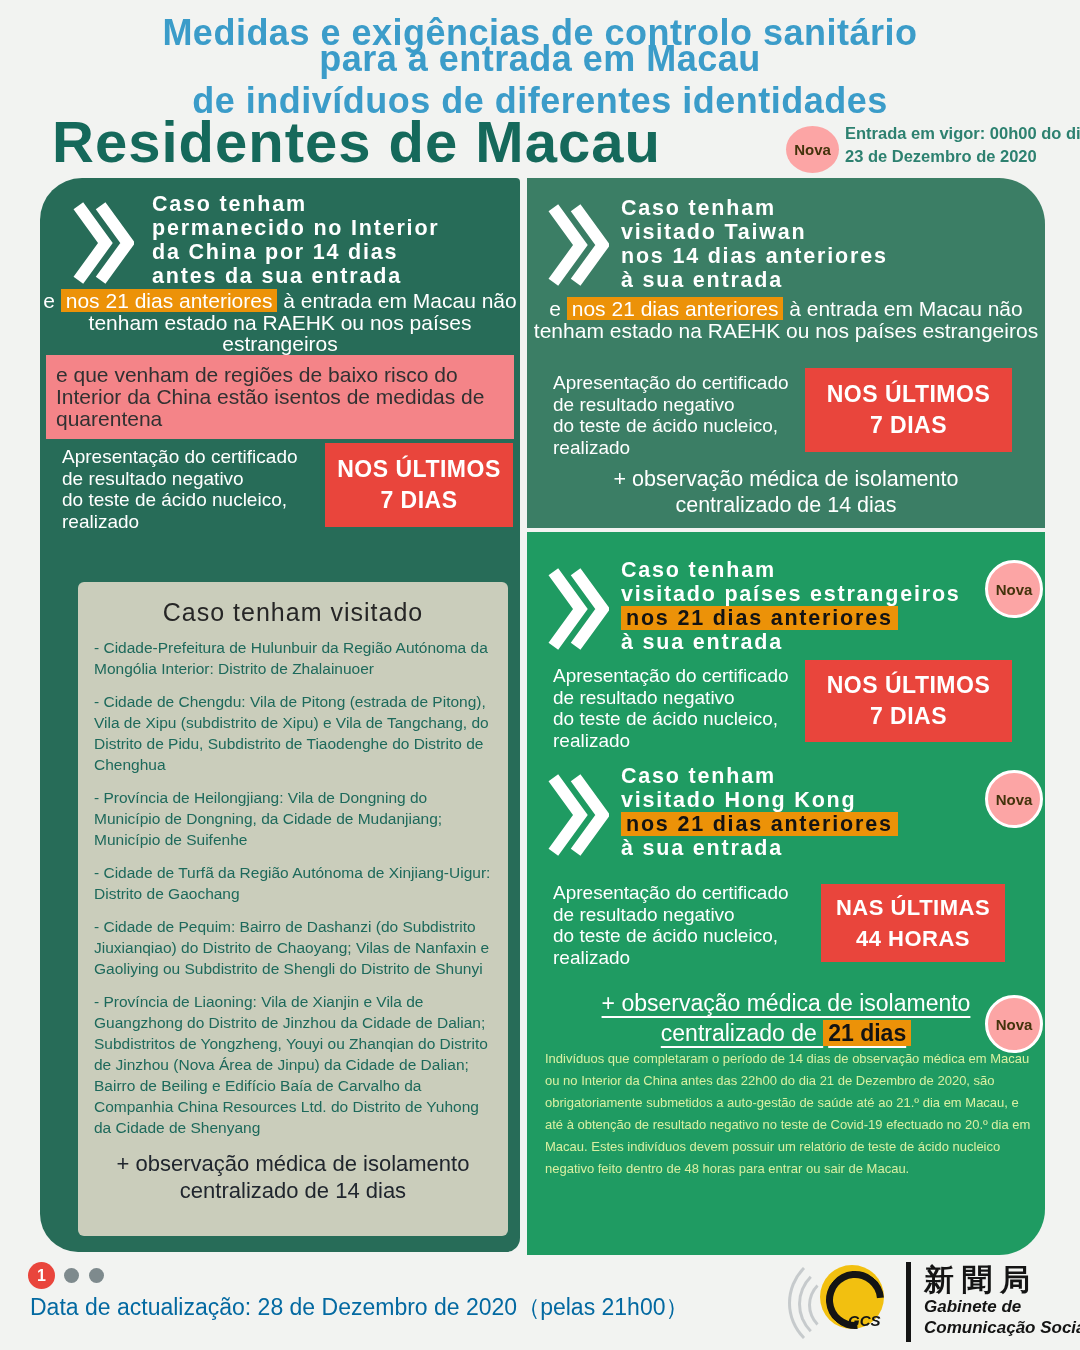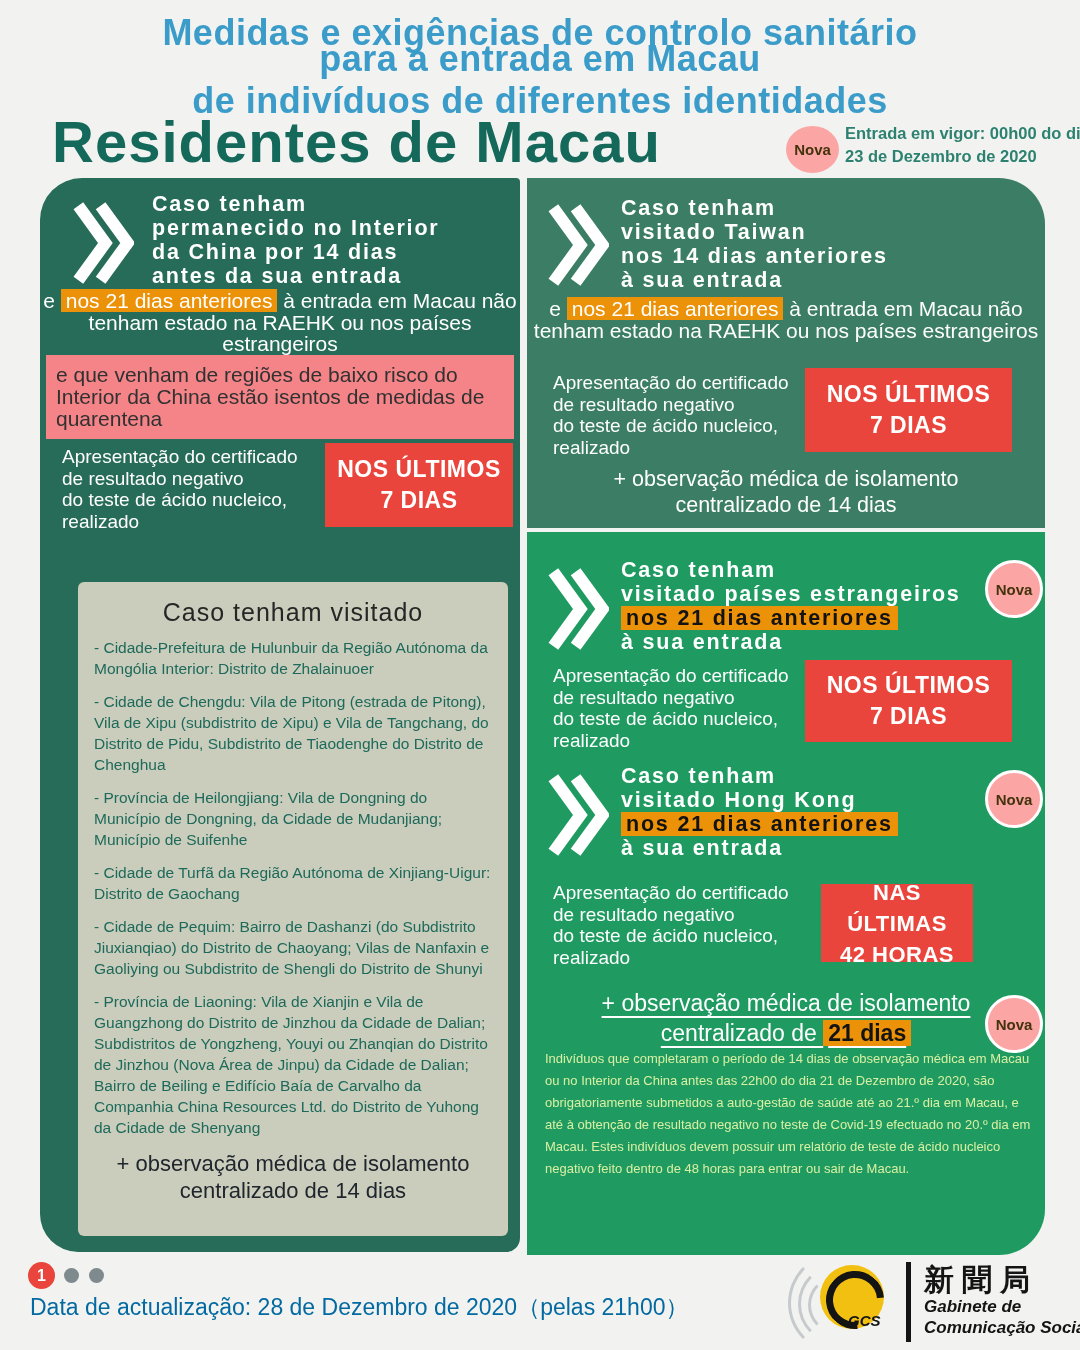--- a/index.html
+++ b/index.html
@@ -197,23 +197,23 @@
       <div><span class="hl hl-d">nos 21 dias anteriores</span></div>
       <div>à sua entrada</div>
     </div>
     <div class="nova ringed abs" style="left:458px;top:238px;width:52px;height:52px;">Nova</div>
     <div class="cert abs" style="left:26px;top:350px;">
       <div>Apresentação do certificado</div>
       <div>de resultado negativo</div>
       <div>do teste de ácido nucleico,</div>
       <div>realizado</div>
     </div>
-    <div class="redbox" style="left:294px;top:352px;width:152px;height:78px;font-size:22px;">
+    <div class="redbox" style="left:294px;top:352px;width:184px;height:78px;font-size:22px;">
       <div>NAS ÚLTIMAS</div>
-      <div>42 HORAS</div>
+      <div>44 HORAS</div>
     </div>
     <div class="obs" style="top:456px;font-size:23px;line-height:30px;">
       <div class="underlined">+ observação médica de isolamento</div>
       <div class="underlined">
         <span>centralizado de </span><span class="hl hl-d">21 dias</span>
       </div>
     </div>
     <div class="nova ringed abs" style="left:458px;top:463px;width:52px;height:52px;">Nova</div>
 
     <div class="closing">Indivíduos que completaram o período de 14 dias de observação médica em Macau ou no Interior da China antes das 22h00 do dia 21 de Dezembro de 2020, são obrigatoriamente submetidos a auto-gestão de saúde até ao 21.º dia em Macau, e até à obtenção de resultado negativo no teste de Covid-19 efectuado no 20.º dia em Macau. Estes indivíduos devem possuir um relatório de teste de ácido nucleico negativo feito dentro de 48 horas para entrar ou sair de Macau.</div>

